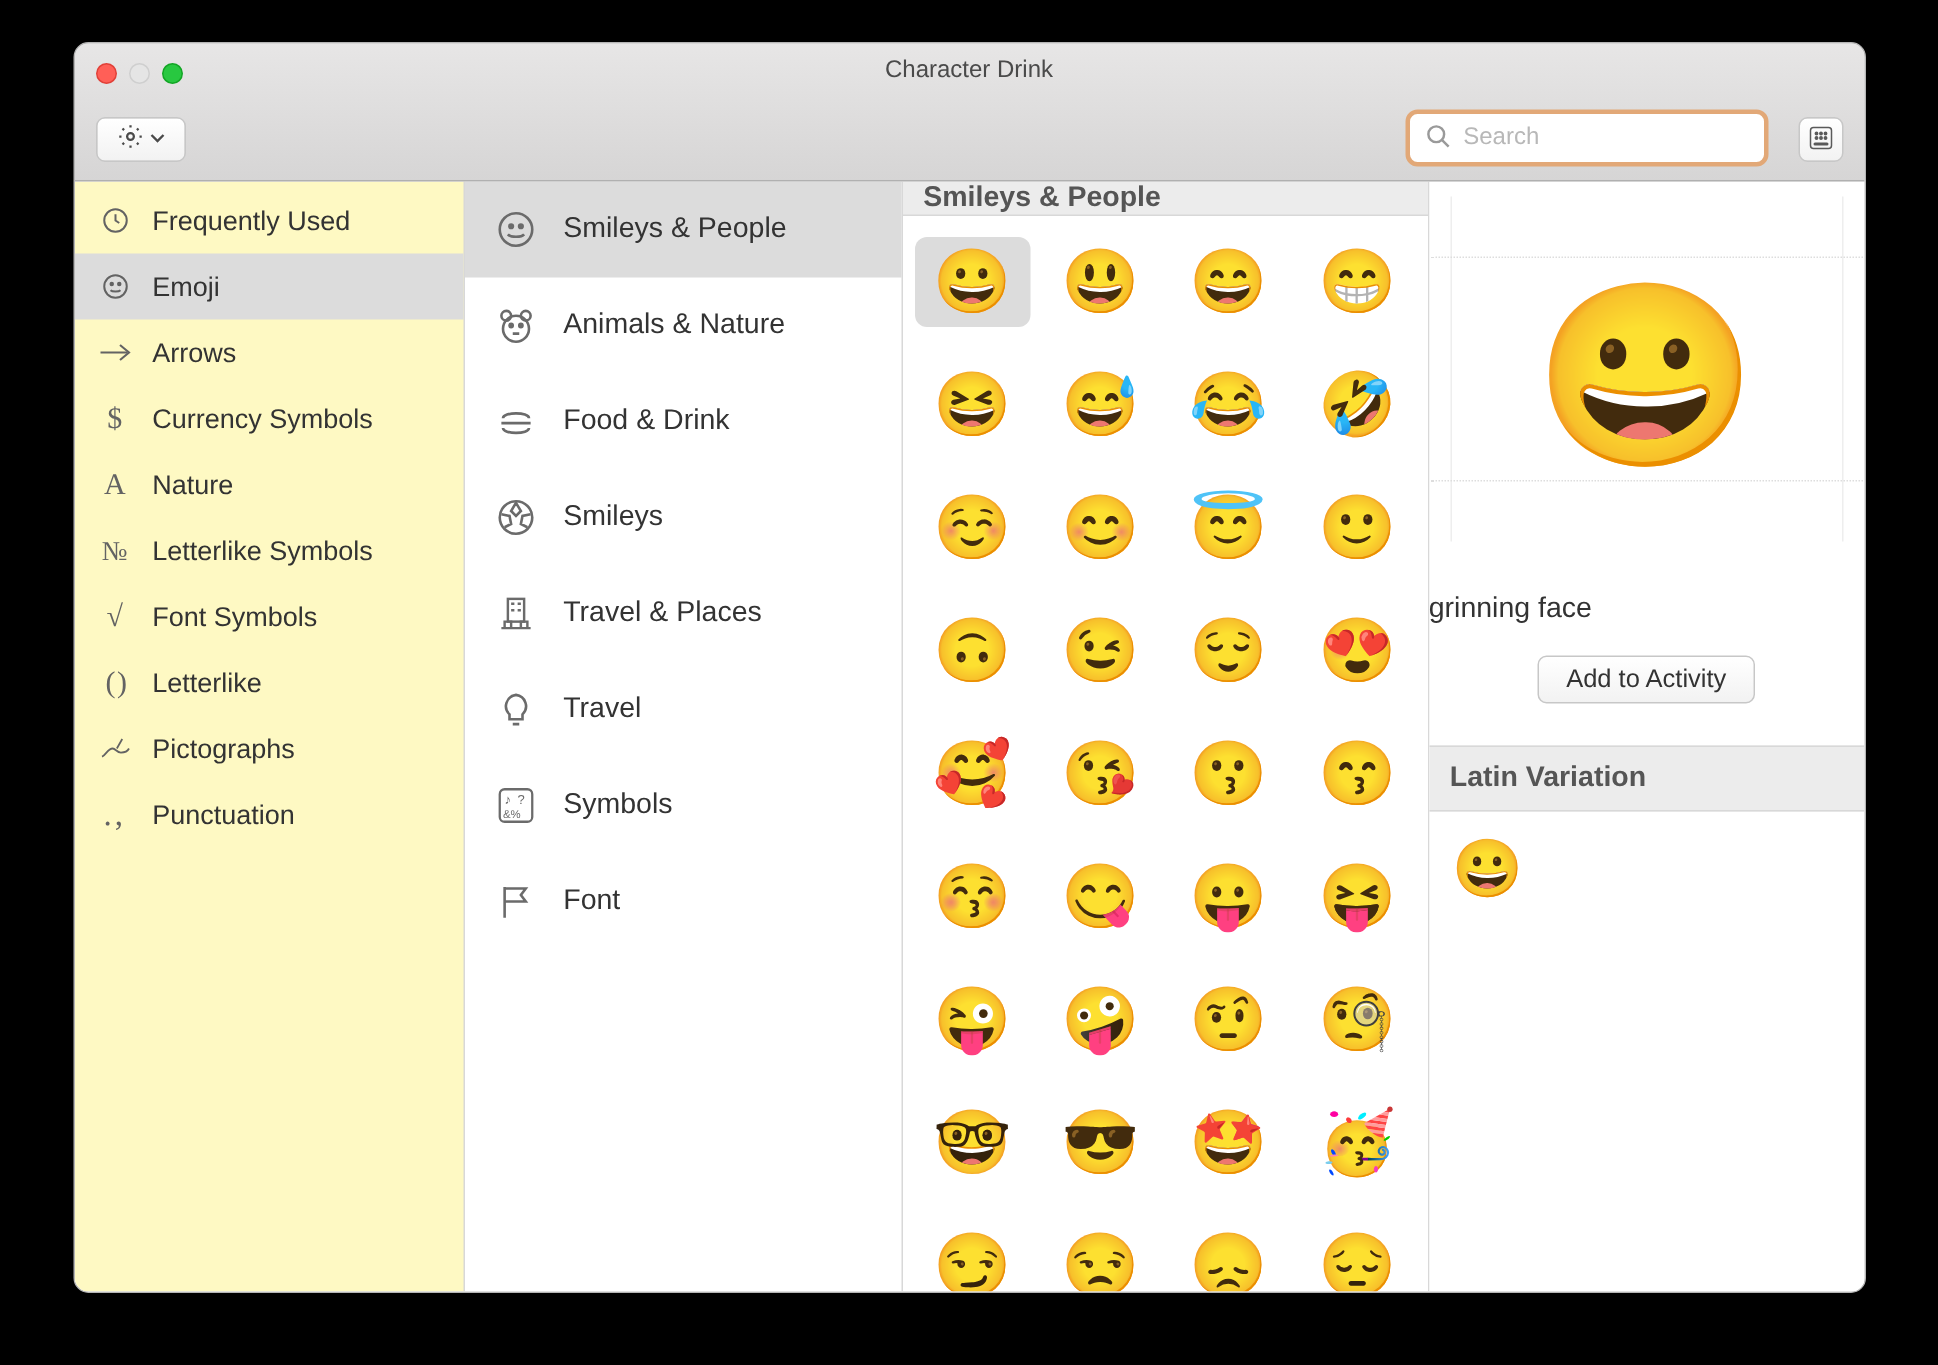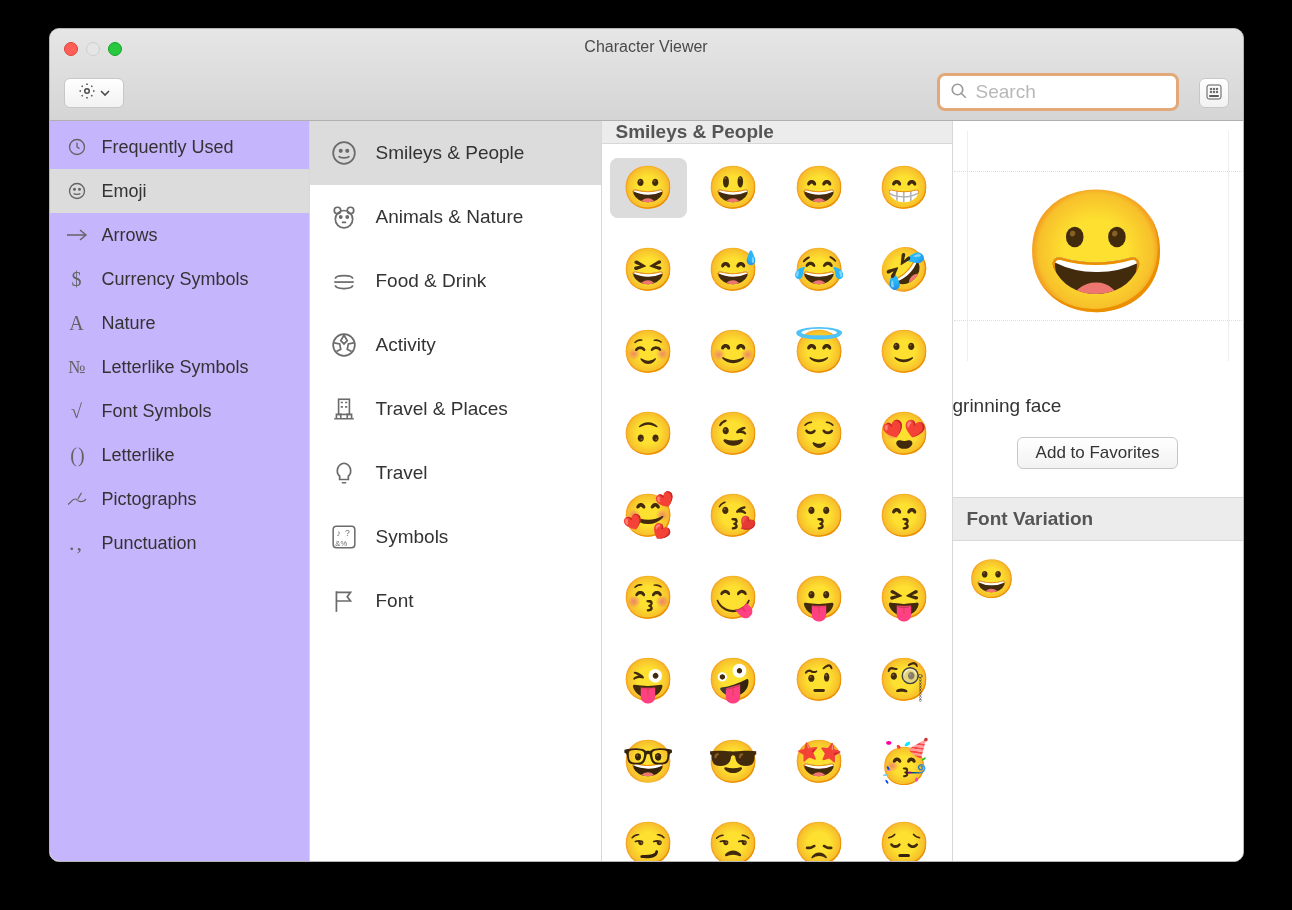--- a/index.html
+++ b/index.html
@@ -48,37 +48,37 @@
     display:flex; align-items:center; justify-content:center; gap:4px;
     font-size:16px; color:#4a4a4a;
   }
   .searchwrap {
     position:absolute; right:64px; top:44px; height:38px; width:242px;
     background:#fff; border:3px solid #e2a877; border-radius:8px;
     display:flex; align-items:center; padding:0 10px;
   }
   .searchwrap svg { flex:0 0 auto; }
   .searchwrap input {
-    flex:1; border:none; outline:none; font-size:19px; color:#0369a1; background:transparent;
+    flex:1; border:none; outline:none; font-size:16px; color:#0369a1; background:transparent;
     margin-left:6px;
   }
   .searchwrap input::placeholder { color:#b8b8b8; }
   .collapsebtn {
     position:absolute; right:14px; top:49px; width:30px; height:30px;
     border:1px solid #c7c7c7; background:linear-gradient(#fff,#f2f2f2);
     border-radius:6px; display:flex; align-items:center; justify-content:center;
     color:#5a5a5a;
   }
 
   
   .body { flex:1; display:flex; background:#fff; overflow:hidden; }
 
   
   .sidebar {
-    width:260px; border-right:1px solid #d8d8d8; background:#c4b5fd;
+    width:260px; border-right:1px solid #d8d8d8; background:#fef9c3;
     padding-top:4px;
   }
   .sb-item {
     display:flex; align-items:center; height:44px; padding-left:16px;
     font-size:18px; color:#333; gap:14px; cursor:default;
   }
   .sb-item.selected { background:#dcdcdc; }
   .sb-ico { width:22px; height:22px; display:flex; align-items:center; justify-content:center; color:#636363; font-family: "Times New Roman", serif;}
 
   
@@ -147,21 +147,21 @@
 <body>
 
 <div class="window">
 
   <div class="titlebar">
     <div class="traffic">
       <div class="tl red"></div>
       <div class="tl amber"></div>
       <div class="tl green"></div>
     </div>
-    <div class="title">Character Viewer</div>
+    <div class="title">Character Drink</div>
 
     <div class="gearbtn">
       <span>
         <svg width="18" height="18" viewBox="0 0 24 24" fill="none" stroke="#4a4a4a" stroke-width="2">
           <circle cx="12" cy="12" r="3"></circle>
           <path d="M12 2v2M12 20v2M4.9 4.9l1.4 1.4M17.7 17.7l1.4 1.4M2 12h2M20 12h2M4.9 19.1l1.4-1.4M17.7 6.3l1.4-1.4"></path>
         </svg>
       </span>
       <span>
         <svg width="10" height="10" viewBox="0 0 10 10">
@@ -309,21 +309,21 @@
           </span>
           <span>Food &amp; Drink</span>
         </div>
         <div class="cat-item">
           <span class="cat-ico">
             <svg viewBox="0 0 24 24" fill="none" stroke="#6b6b6b" stroke-width="1.6">
               <circle cx="12" cy="12" r="10"></circle>
               <path d="M12 3l3 5-3 3-3-3zM3 10l5 1 1 5-4 2M21 10l-5 1-1 5 4 2"></path>
             </svg>
           </span>
-          <span>Activity</span>
+          <span>Smileys</span>
         </div>
         <div class="cat-item">
           <span class="cat-ico">
             <svg viewBox="0 0 24 24" fill="none" stroke="#6b6b6b" stroke-width="1.5">
               <rect x="7" y="3" width="10" height="14"></rect>
               <path d="M3 21h18M9 6h2M13 6h2M9 10h2M13 10h2M5 17h4v4H5zM15 17h4v4h-4z"></path>
             </svg>
           </span>
           <span>Travel &amp; Places</span>
         </div>
@@ -398,21 +398,21 @@
           <div class="ecell">😔</div>
         </div>
     </div>
 
     <div class="detail">
       <div class="preview">
         <div class="pv-guides"></div>
         <div class="pv-emoji">😀</div>
       </div>
       <div class="pv-name">grinning face</div>
-      <button class="favbtn">Add to Favorites</button>
-      <div class="fontvar-hdr">Font Variation</div>
+      <button class="favbtn">Add to Activity</button>
+      <div class="fontvar-hdr">Latin Variation</div>
       <div class="fontvar-body">
         <span>😀</span>
       </div>
     </div>
 
   </div>
 </div>
 
 </body></html>

